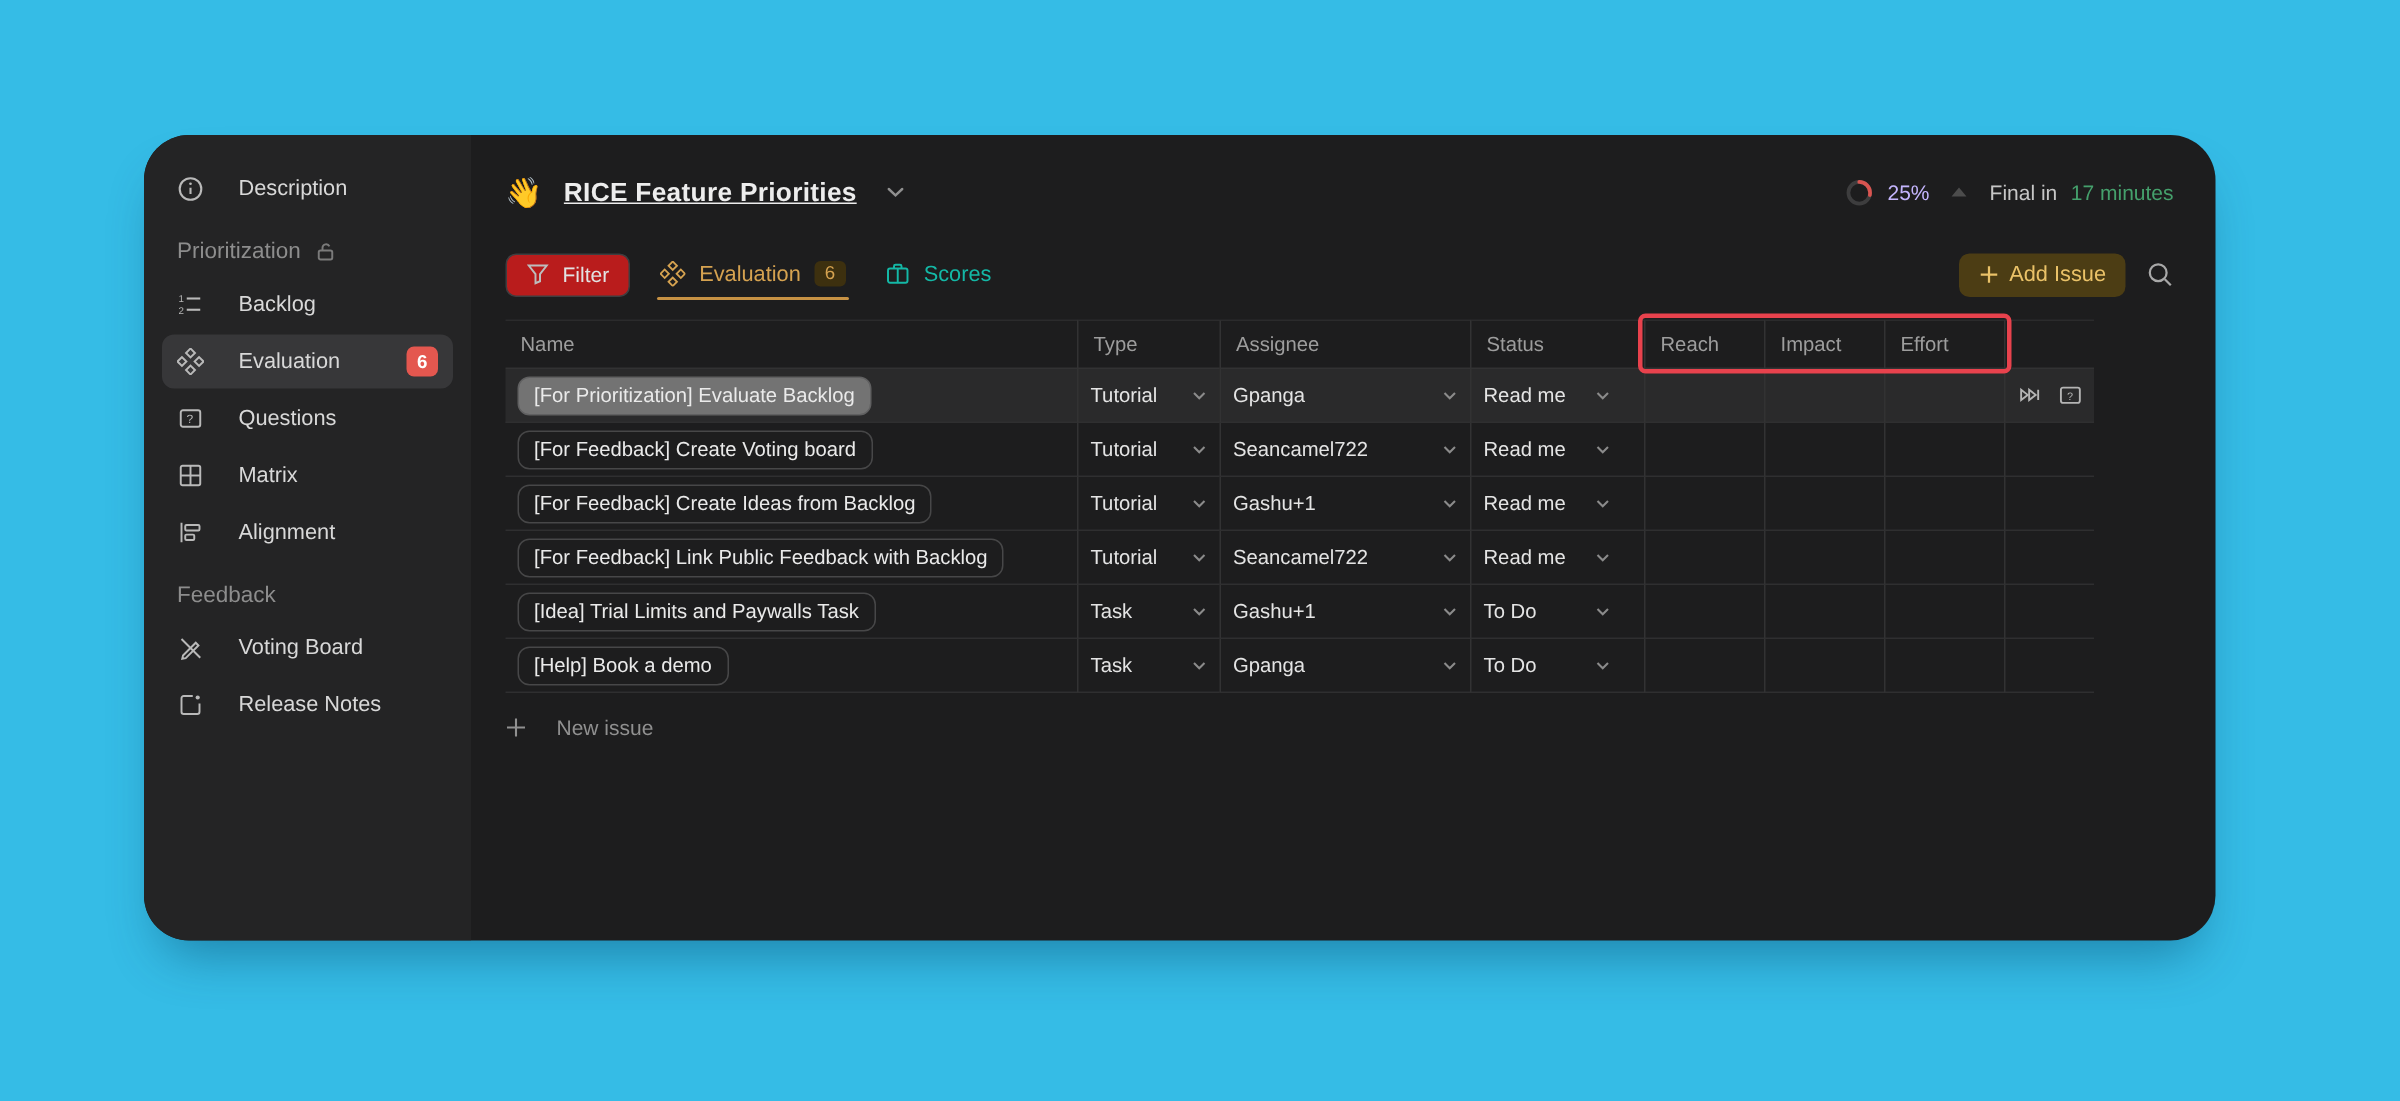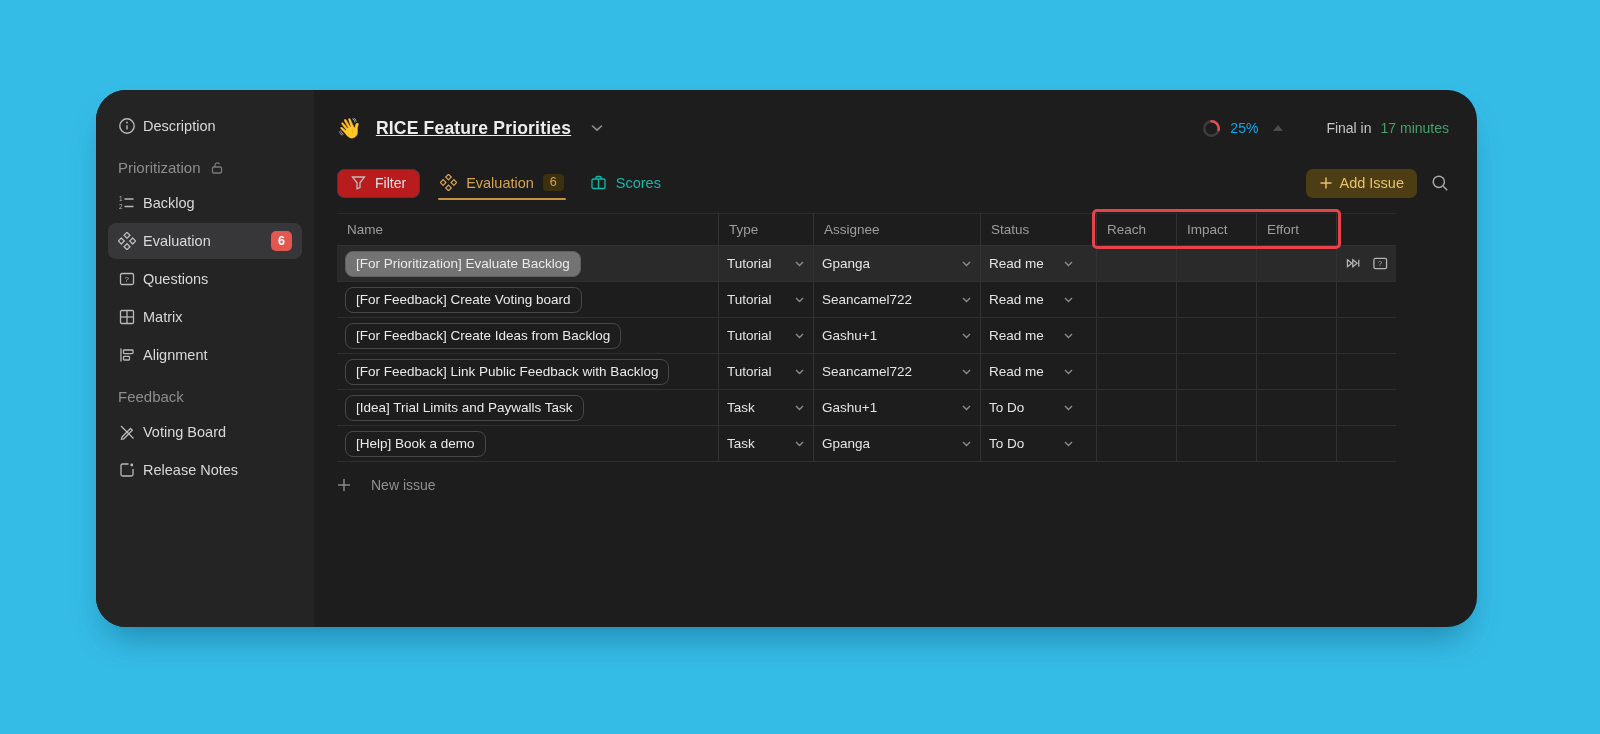--- a/index.html
+++ b/index.html
@@ -11,21 +11,21 @@
     position:relative;
   }
   .window {
     position:absolute; left:96px; top:90px; width:1381px; height:537px;
     background:#1d1d1e; border-radius:30px; display:flex; overflow:hidden;
     box-shadow:0 20px 34px -12px rgba(0,60,95,.45);
   }
   
   .sidebar { width:218px; flex-shrink:0; background:#242425; padding:18px 12px; }
   .side-item {
-    display:flex; align-items:center; gap:7px; height:36px; padding:0 10px;
+    display:flex; align-items:center; gap:23px; height:36px; padding:0 10px;
     border-radius:8px; color:#d8d8d8; font-size:14.5px; cursor:pointer; margin-bottom:2px;
   }
   .side-item.selected { background:#373739; }
   .side-item .ico { width:18px; height:18px; color:#b9b9b9; flex-shrink:0; display:flex; align-items:center; justify-content:center;}
   .side-header {
     display:flex; align-items:center; gap:9px; color:#8d8d8d; font-size:15px;
     padding:13px 10px 9px;
   }
   .side-header .ico { width:14px; height:14px; color:#7a7a7a; }
   .red-badge {
@@ -33,23 +33,23 @@
     border-radius:5px; font-size:12.5px; font-weight:700; display:flex;
     align-items:center; justify-content:center; padding:0 5px;
   }
   
   .main { flex:1; padding:0 0 0 23px; position:relative; }
   .title-row { display:flex; align-items:center; height:40px; margin-top:18px; padding-right:28px; }
   .emoji { font-size:20px; margin-right:14px; }
   .page-title { color:#ededed; font-size:17.5px; font-weight:700; letter-spacing:.2px;text-decoration:underline; }
   .title-caret { margin-left:20px; color:#8f8f8f; }
   .header-right { margin-left:auto; display:flex; align-items:center; gap:9px; }
-  .pct { color:#0ea5e9; font-size:14px; }
+  .pct { color:#c4b5fd; font-size:14px; }
   .sep-tri { width:0; height:0; border-left:5px solid transparent; border-right:5px solid transparent; border-bottom:6px solid #4c4c4c; margin:0 6px; }
-  .final-label { color:#c6c6c6; font-size:14px;margin-left:28px; }
+  .final-label { color:#c6c6c6; font-size:14px; }
   .final-time { color:#45a06c; font-size:14px; }
   
   .tabs-row { display:flex; align-items:center; margin-top:18px; height:34px; padding-right:28px; }
   .filter-btn {
     display:flex; align-items:center; gap:9px; background:#b91c1c; border:1px solid #3e3e40;
     border-radius:7px; padding:5px 13px 6px; color:#e2e2e2; font-size:14px; cursor:pointer;
   }
   .filter-btn .ico { width:15px; height:15px; color:#bdbdbd; }
   .tab { display:flex; align-items:center; gap:9px; font-size:14.5px; cursor:pointer; padding-bottom:9px; position:relative; top:4px; }
   .tab-eval { margin-left:20px; color:#d5a250; }

